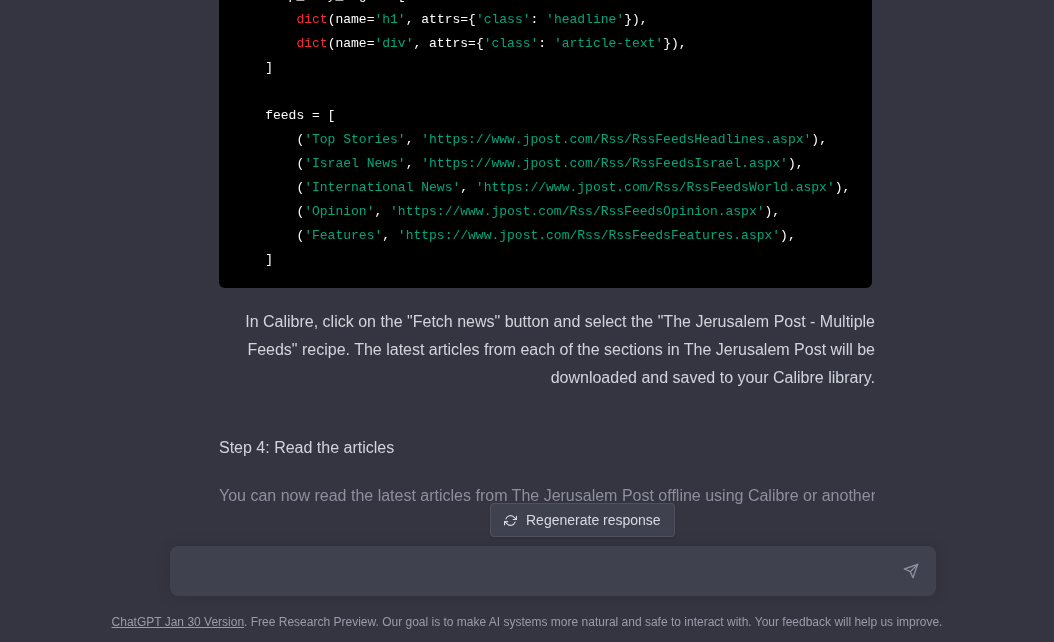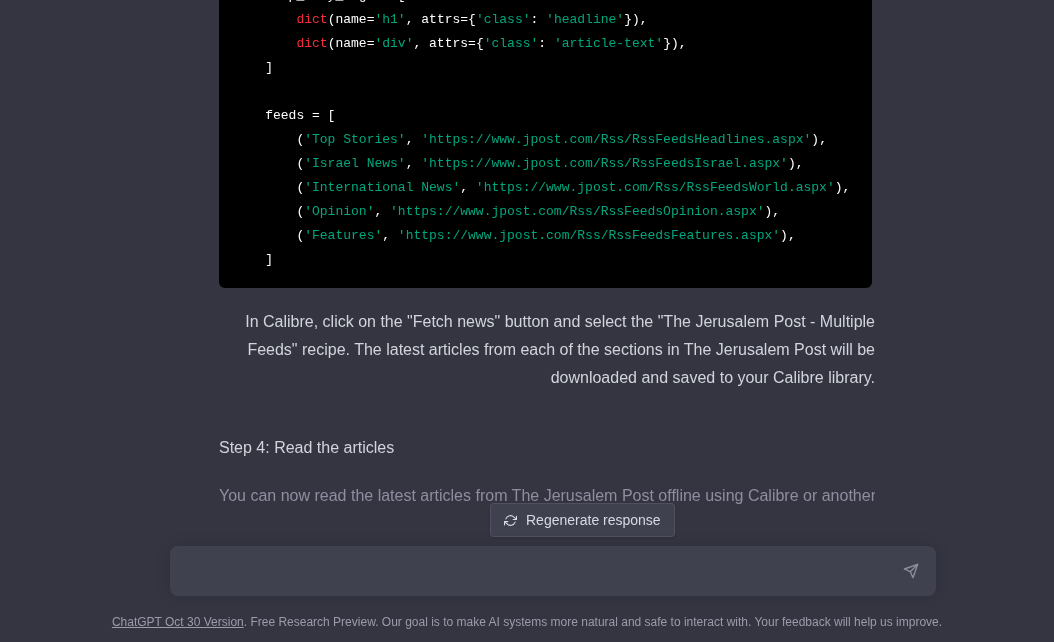--- a/index.html
+++ b/index.html
@@ -114,18 +114,18 @@
         <span>
           <svg viewBox="0 0 24 24" width="16" height="16" fill="none" stroke="currentColor" stroke-width="2" stroke-linecap="round" stroke-linejoin="round">
             <line x1="22" y1="2" x2="11" y2="13"></line>
             <polygon points="22 2 15 22 11 13 2 9 22 2"></polygon>
           </svg>
         </span>
       </button>
     </div>
 
     <div class="footer">
-      <a>ChatGPT Oct 30 Version</a><span>. Free Research Preview. Our goal is to make AI systems more natural and safe to interact with. Your feedback will help us improve.</span>
+      <a>ChatGPT Jan 30 Version</a><span>. Free Research Preview. Our goal is to make AI systems more natural and safe to interact with. Your feedback will help us improve.</span>
     </div>
 
   </div>
 
 </div>
 
 </body></html>

